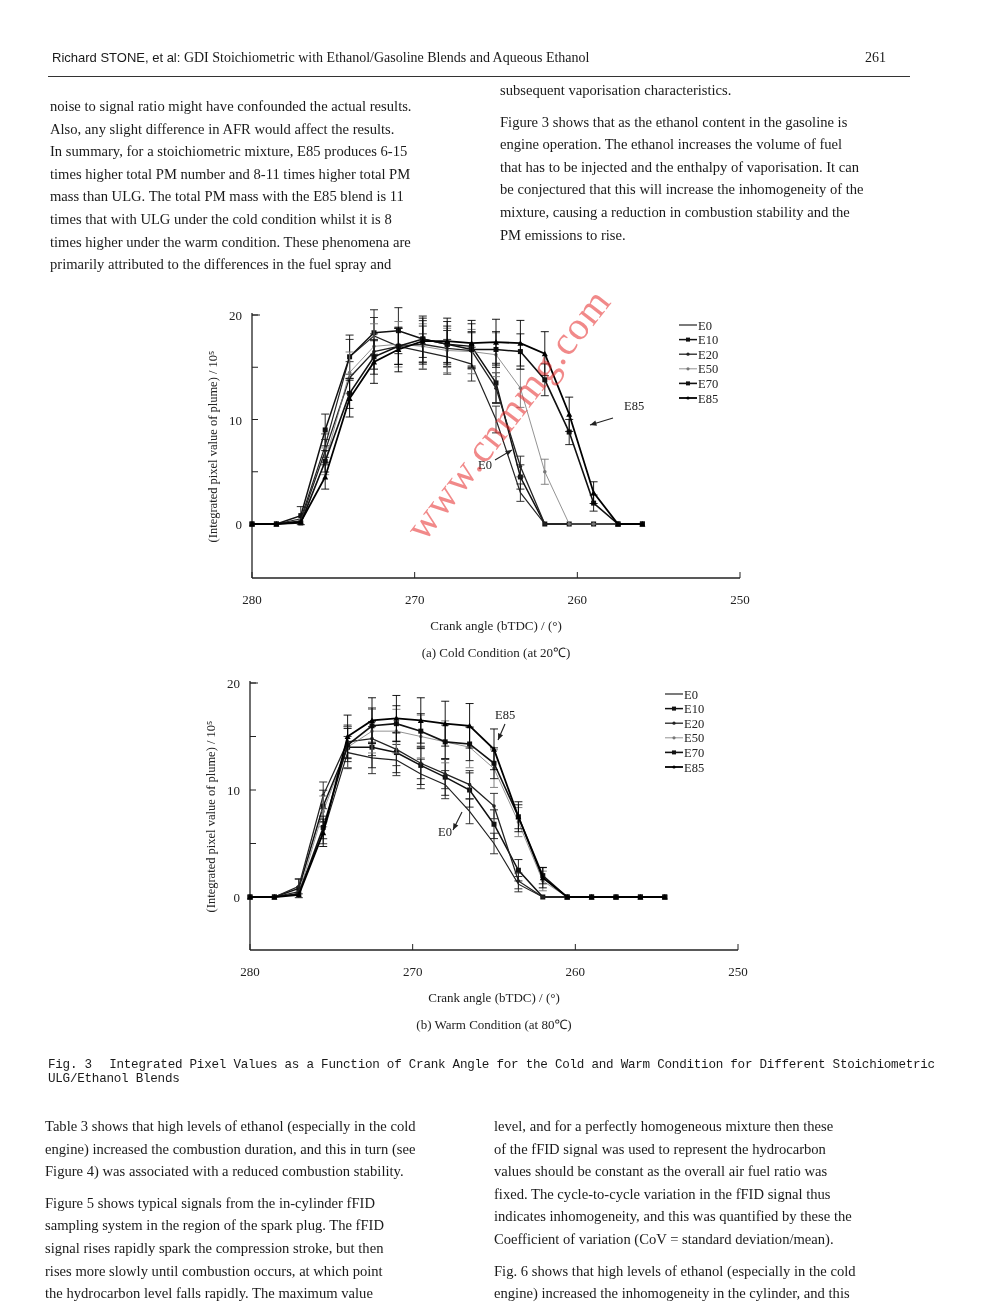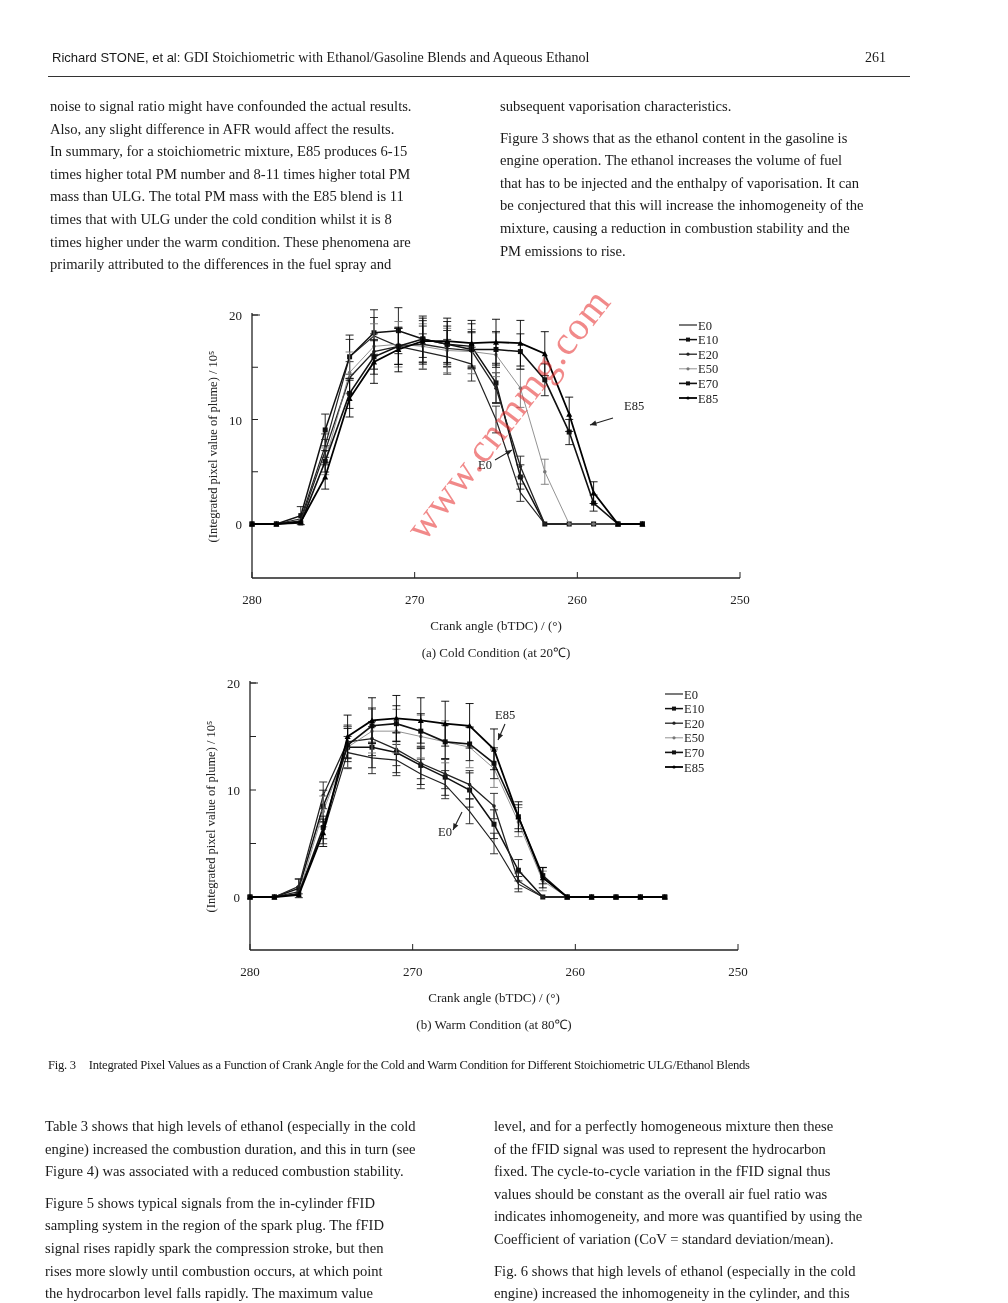--- a/index.html
+++ b/index.html
@@ -6,21 +6,21 @@
   body { width: 1008px; height: 1303px; position: relative; overflow: hidden; color: #1a1a1a; font-family: "Liberation Serif", serif; }
   .running-head { position: absolute; left: 52px; top: 50px; width: 856px; height: 22px; font-size: 14px; }
   .running-head .author { font-family: "Liberation Sans", sans-serif; font-size: 13px; }
   .running-head .pagenum { position: absolute; right: 22px; top: 0; font-size: 14px; }
   .head-rule { position: absolute; left: 48px; top: 76px; width: 862px; height: 0; border-top: 1.5px solid #333; }
   .col { position: absolute; font-size: 14.6px; line-height: 22.6px; }
   .col p { margin: 0 0 7px 0; }
   .col .line { white-space: nowrap; display: block; }
   .chart-wrap { position: absolute; left: 190px; width: 580px; }
   svg text { font-family: "Liberation Serif", serif; }
-  .fig-caption { position: absolute; left: 48px; top: 1058px; width: 900px; font-family: Liberation Serif, serif; font-size: 12.6px; letter-spacing: -0.25px; }
+  .fig-caption { position: absolute; left: 48px; top: 1058px; width: 900px; font-family: Liberation Mono, monospace; font-size: 12.6px; letter-spacing: -0.25px; }
   .fig-caption .fignum { margin-right: 10px; }
   .watermark { position: absolute; left: 395px; top: 520px; font-family: "Liberation Serif", serif; font-size: 40px; color: rgba(230,40,40,0.55); transform: rotate(-52deg); transform-origin: left top; white-space: nowrap; pointer-events: none; letter-spacing: 1px; }
 </style>
 </head>
 <body>
 
 <div class="running-head">
   <span class="author">Richard STONE, et al:</span>
   <span>GDI Stoichiometric with Ethanol/Gasoline Blends and Aqueous Ethanol</span>
   <span class="pagenum">261</span>
@@ -33,21 +33,21 @@
     <span class="line">Also, any slight difference in AFR would affect the results.</span>
     <span class="line">In summary, for a stoichiometric mixture, E85 produces 6-15</span>
     <span class="line">times higher total PM number and 8-11 times higher total PM</span>
     <span class="line">mass than ULG. The total PM mass with the E85 blend is 11</span>
     <span class="line">times that with ULG under the cold condition whilst it is 8</span>
     <span class="line">times higher under the warm condition.  These phenomena are</span>
     <span class="line">primarily attributed to the differences in the fuel spray and</span>
   </p>
 </div>
 
-<div class="col" style="left:500px; top:95px; width:440px;">
+<div class="col" style="left:500px; top:79px; width:440px;">
   <p style="margin-bottom:9px;">
     <span class="line">subsequent vaporisation characteristics.</span>
   </p>
   <p>
     <span class="line">Figure 3 shows that as the ethanol content in the gasoline is</span>
     <span class="line">engine operation.  The ethanol increases the volume of fuel</span>
     <span class="line">that has to be injected and the enthalpy of vaporisation.  It can</span>
     <span class="line">be conjectured that this will increase the inhomogeneity of the</span>
     <span class="line">mixture, causing a reduction in combustion stability and the</span>
     <span class="line">PM emissions to rise.</span>
@@ -737,23 +737,23 @@
     <span class="line">signal rises rapidly spark the compression stroke, but then</span>
     <span class="line">rises more slowly until combustion occurs, at which point</span>
     <span class="line">the hydrocarbon level falls rapidly.  The maximum value</span>
   </p>
 </div>
 
 <div class="col" style="left:494px; top:1115px; width:450px;">
   <p style="margin-bottom:9px;">
     <span class="line">level, and for a perfectly homogeneous mixture then these</span>
     <span class="line">of the fFID signal was used to represent the hydrocarbon</span>
+    <span class="line">values should be constant as the overall air fuel ratio was</span>
     <span class="line">fixed.   The cycle-to-cycle variation in the fFID signal thus</span>
-    <span class="line">values should be constant as the overall air fuel ratio was</span>
-    <span class="line">indicates inhomogeneity, and more was quantified by using the</span>
+    <span class="line">indicates inhomogeneity, and this was quantified by these the</span>
     <span class="line">Coefficient of variation (CoV = standard deviation/mean).</span>
   </p>
   <p>
     <span class="line">Fig. 6 shows that high levels of ethanol (especially in the cold</span>
     <span class="line">engine) increased the inhomogeneity in the cylinder, and this</span>
   </p>
 </div>
 
 <div class="watermark">www.cnmmg.com</div>
 

